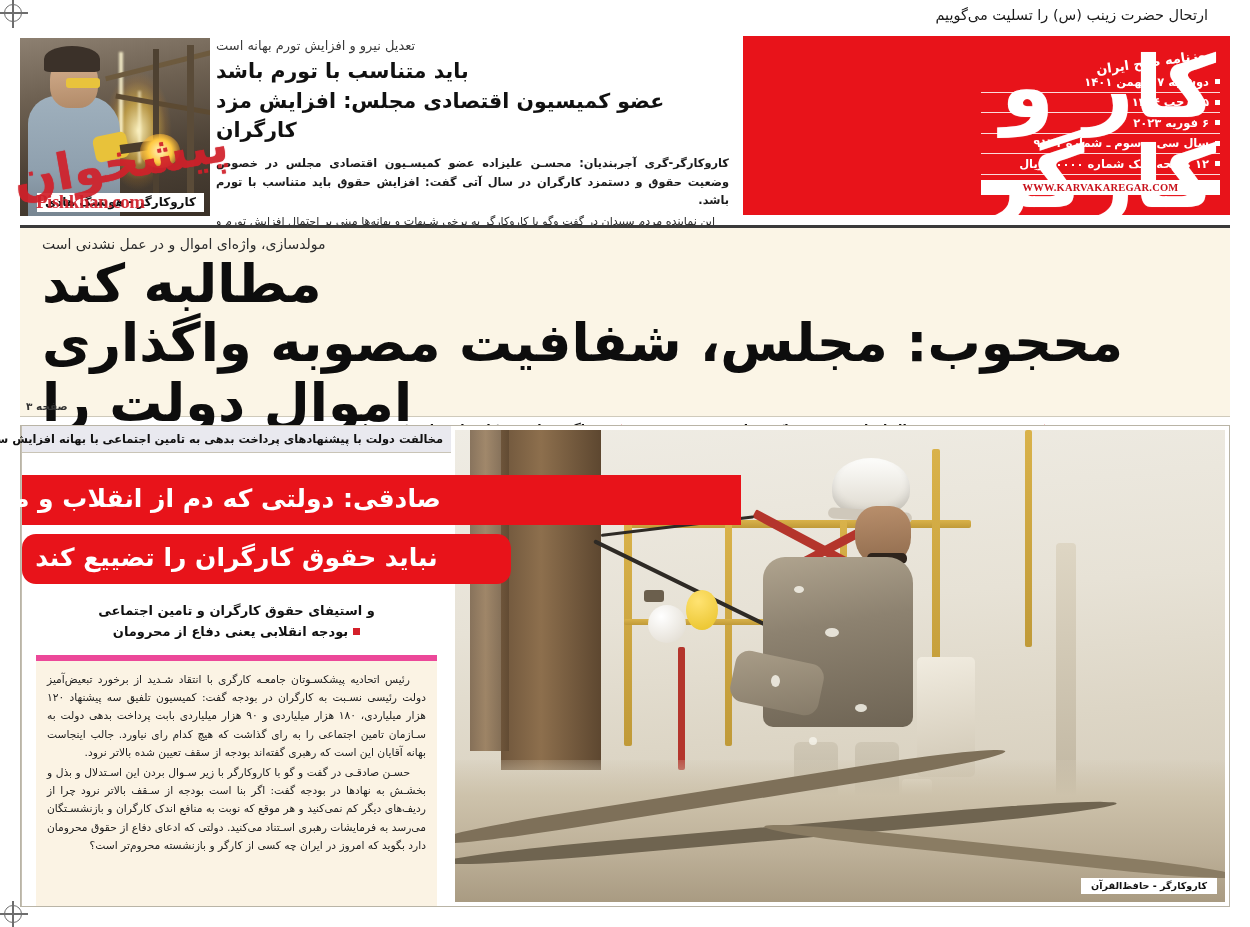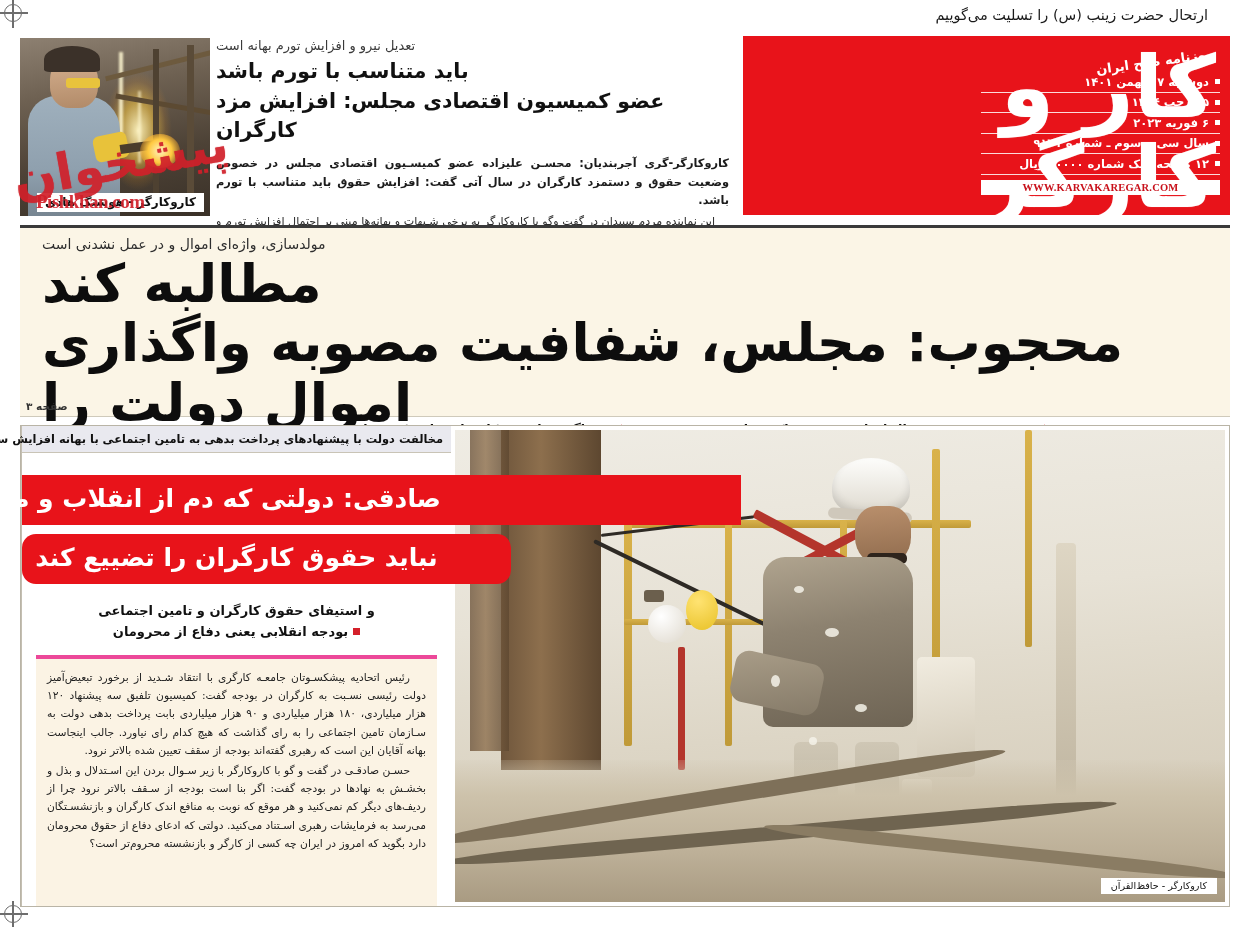--- a/index.html
+++ b/index.html
@@ -327,21 +327,21 @@
   .sq-bullet {
     display: inline-block;
     width: 7px; height: 7px;
     background: #d4202a;
     margin-left: 5px;
     vertical-align: 1px;
   }
   .br-body {
     margin: 13px 14px 0 14px;
     background: #fbf3e4;
-    border-top: 4px solid #ec4899;
+    border-top: 6px solid #ec4899;
     flex: 1 1 auto;
     padding: 10px 11px 8px 11px;
     font-size: 10.7px;
     line-height: 1.72;
     color: #1e1e1e;
     text-align: justify;
     overflow: hidden;
   }
   .br-body p { text-indent: 16px; margin-bottom: 1px; }
 
@@ -412,21 +412,21 @@
     background: rgba(245,242,233,0.85);
     border-radius: 50%;
   }
   .bl-caption {
     position: absolute;
     bottom: 8px;
     right: 8px;
     background: #ffffff;
     color: #111;
     font-size: 9.6px;
-    font-weight: normal;
+    font-weight: bold;
     padding: 2px 10px 3px 10px;
     white-space: nowrap;
     z-index: 9;
   }
 
   
   .reg-mark {
     position: absolute;
     width: 18px; height: 18px;
     border: 1.4px solid #6d6d6d;

